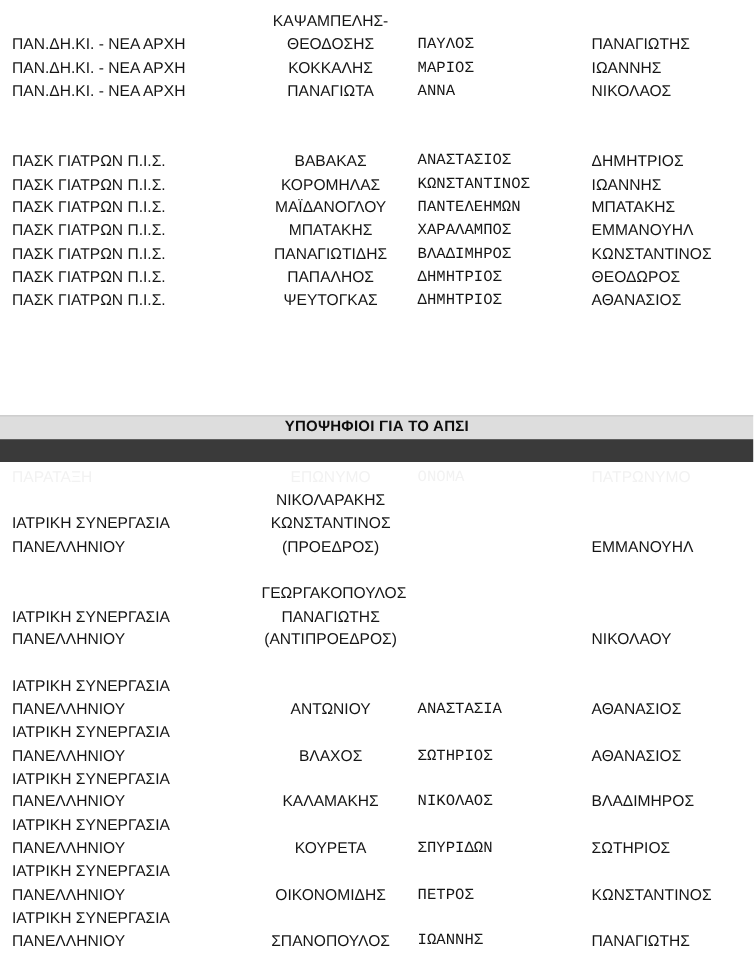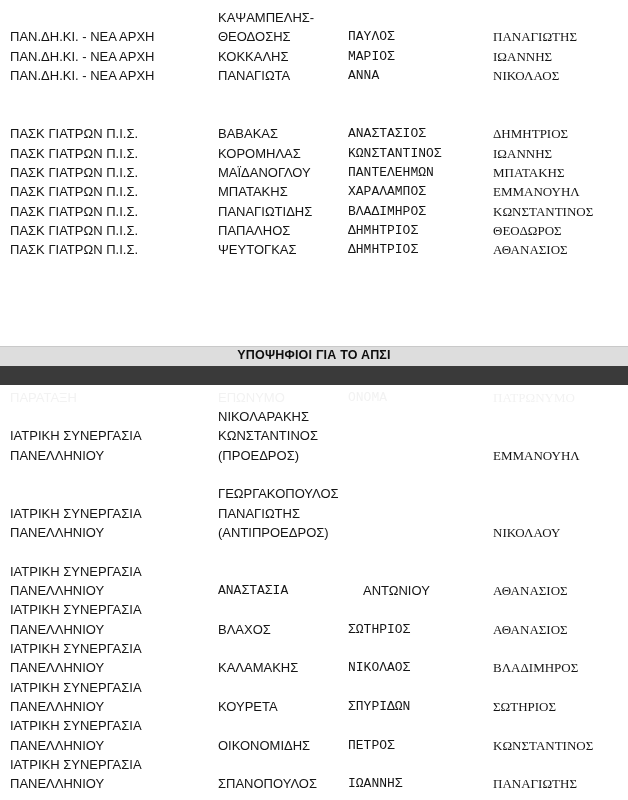--- a/index.html
+++ b/index.html
@@ -14,23 +14,23 @@
     font-size: 13px;
     line-height: 19.33px;
     box-sizing: border-box;
   }
   .content { padding-left: 10px; }
   .content.top { padding-top: 8px; }
 
   .row { display: flex; align-items: flex-end; }
   .c  { flex: 0 0 auto; }
   .c1 { width: 170px; margin-right: 38px; }
-  .c2 { width: 115px; margin-right: 15px; }
+  .c2 { width: 115px; margin-right: 15px; text-align: center; }
   .c3 { width: 145px; font-family: Liberation Mono, monospace; }
-  .c4 { width: 135px; font-family: Liberation Serif, serif; }
+  .c4 { width: 135px; }
 
   .spacer-2l { height: 39px; }
   .line-gap  { height: 19.33px; }
 
   .banner-wrap { margin-top: 86px; width: 628px; }
   .banner-gray {
     height: 20px;
     background: var(--banner-bg, #dddddd);
     border-top: 1px solid var(--banner-border, #c9c9c9);
     box-sizing: border-box;
@@ -148,22 +148,22 @@
         <div class="line-gap"></div>
         <div class="row">
           <div class="c c1">ΙΑΤΡΙΚΗ ΣΥΝΕΡΓΑΣΙΑ ΠΑΝΕΛΛΗΝΙΟΥ</div>
           <div class="c c2">ΓΕΩΡΓΑΚΟΠΟΥΛΟΣ ΠΑΝΑΓΙΩΤΗΣ (ΑΝΤΙΠΡΟΕΔΡΟΣ)</div>
           <div class="c c3"></div>
           <div class="c c4">ΝΙΚΟΛΑΟΥ</div>
         </div>
         <div class="line-gap"></div>
         <div class="row">
           <div class="c c1">ΙΑΤΡΙΚΗ ΣΥΝΕΡΓΑΣΙΑ ΠΑΝΕΛΛΗΝΙΟΥ</div>
+          <div class="c c2">ΑΝΤΩΝΙΟΥ</div>
           <div class="c c3">ΑΝΑΣΤΑΣΙΑ</div>
-          <div class="c c2">ΑΝΤΩΝΙΟΥ</div>
           <div class="c c4">ΑΘΑΝΑΣΙΟΣ</div>
         </div>
         <div class="row">
           <div class="c c1">ΙΑΤΡΙΚΗ ΣΥΝΕΡΓΑΣΙΑ ΠΑΝΕΛΛΗΝΙΟΥ</div>
           <div class="c c2">ΒΛΑΧΟΣ</div>
           <div class="c c3">ΣΩΤΗΡΙΟΣ</div>
           <div class="c c4">ΑΘΑΝΑΣΙΟΣ</div>
         </div>
         <div class="row">
           <div class="c c1">ΙΑΤΡΙΚΗ ΣΥΝΕΡΓΑΣΙΑ ΠΑΝΕΛΛΗΝΙΟΥ</div>

